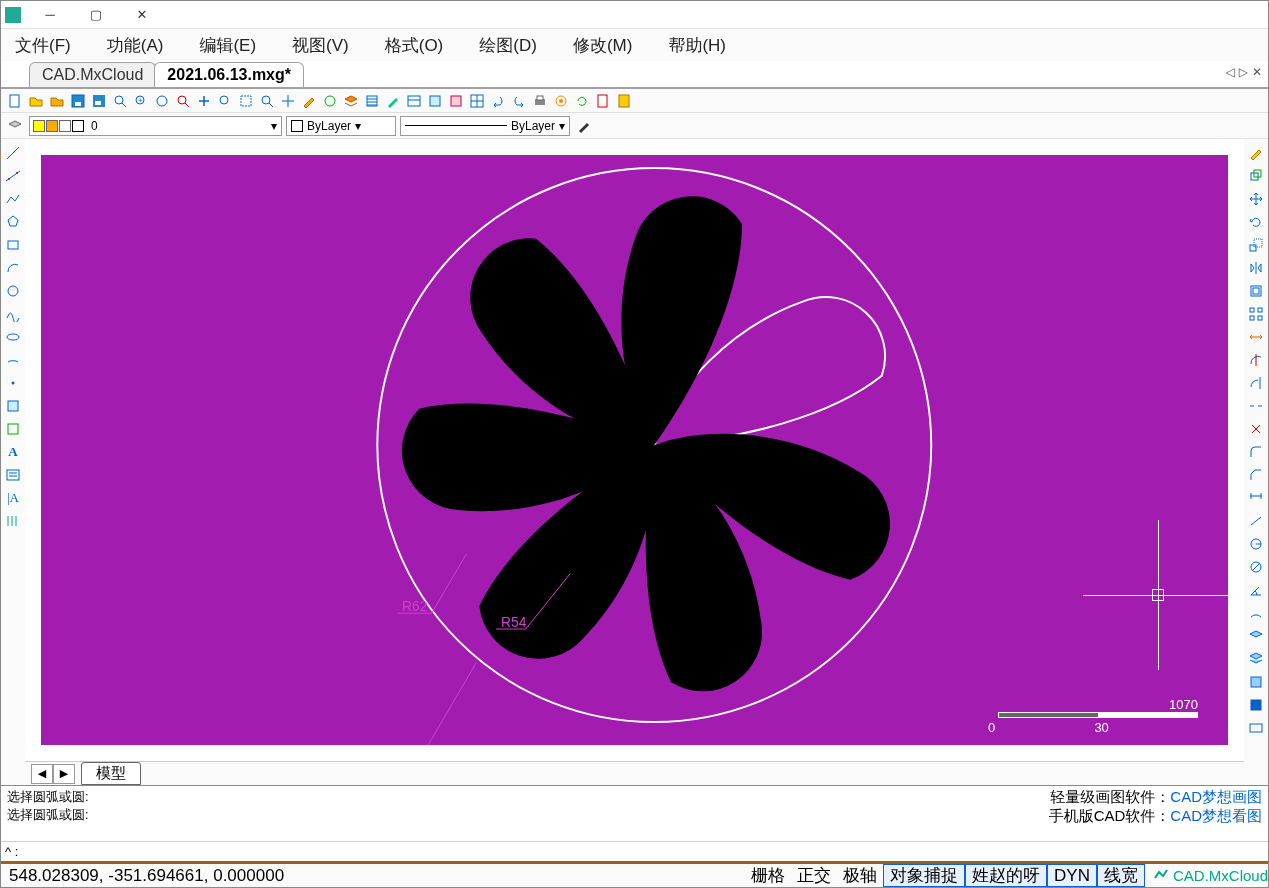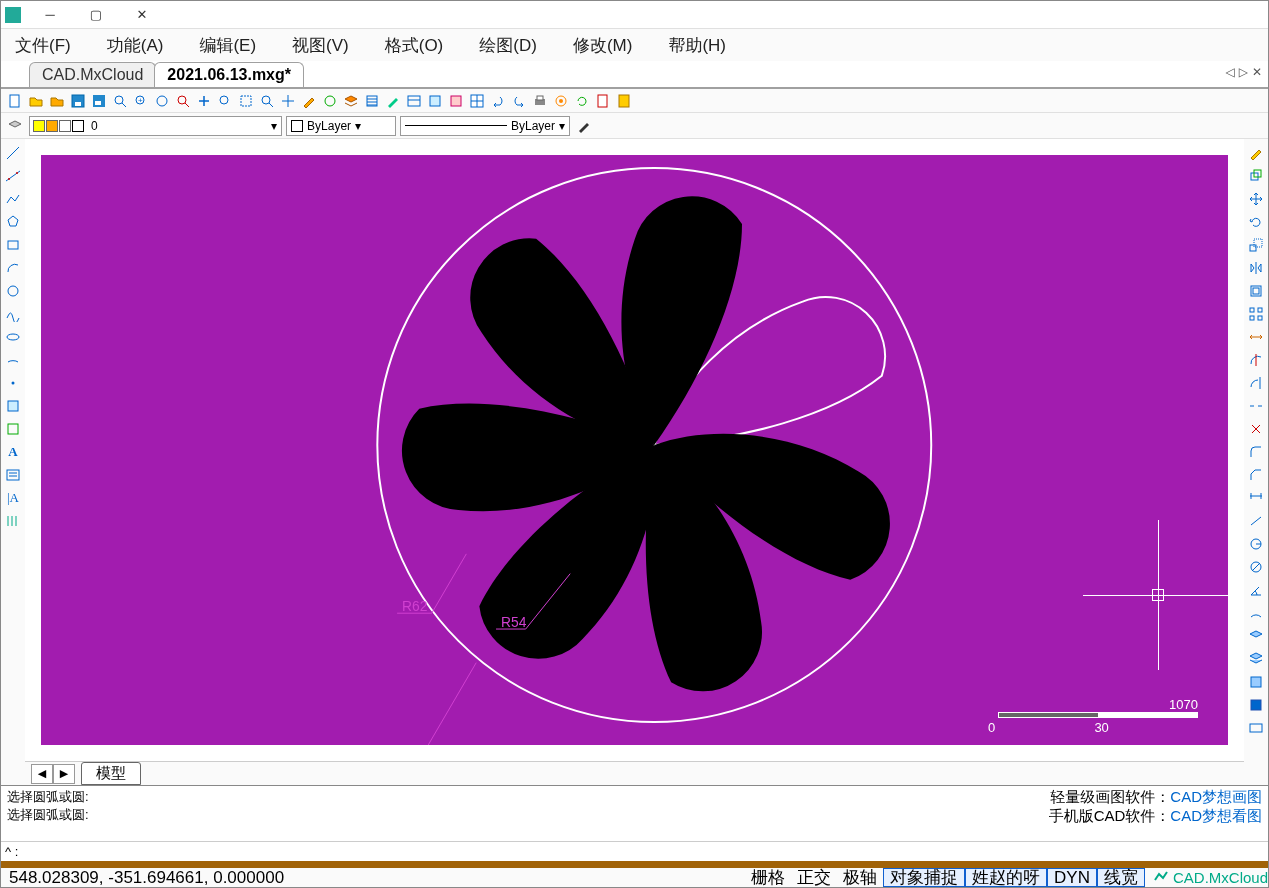--- a/index.html
+++ b/index.html
@@ -40,21 +40,21 @@
 .scale-track{width:200px;height:6px;background:linear-gradient(to right,#666 0 50%,#fff 50% 100%);border:1px solid #fff;display:flex}
 .scale-labels{display:flex;justify-content:space-between;width:220px;margin-left:-10px;margin-top:2px}
 .model-tabs{height:24px;display:flex;align-items:center;border-top:1px solid #ccc;padding-left:6px;background:#fafafa}
 .nav-arrow{width:22px;height:20px;border:1px solid #999;display:flex;align-items:center;justify-content:center;font-size:11px;background:#fff}
 .model-tab{padding:1px 14px;border:1px solid #666;background:#fff;font-size:15px;margin-left:6px;border-radius:3px 3px 0 0}
 .command-area{height:56px;border-top:1px solid #888;display:flex;font-size:13px;background:#fff;position:relative}
 .command-text{flex:1;padding:2px 6px;line-height:1.35;font-family:"SimSun",monospace}
 .promo-links{position:absolute;right:6px;top:2px;text-align:right;font-size:15px}
 .promo-links a{color:#06c;text-decoration:none}
 .cmd-input-row{height:20px;border-top:1px solid #ccc;display:flex;align-items:center;padding:0 4px;font-size:13px}
-.statusbar{height:26px;display:flex;align-items:center;border-top:7px solid #a16207;background:#fafafa;font-size:17px}
+.statusbar{height:26px;display:flex;align-items:center;border-top:3px solid #a16207;background:#fafafa;font-size:17px}
 .coords{padding:0 8px;min-width:380px}
 .status-toggles{display:flex;margin-left:auto;height:100%}
 .st-btn{padding:0 6px;display:flex;align-items:center;border-left:0px solid #ccc}
 .st-btn.active{border:1px solid #1060d0;background:#e6f0ff}
 .status-right{margin-left:4px;padding:0 6px;color:#06c}
 .brand-logo{color:#0a8;margin-left:8px;font-size:15px;display:flex;align-items:center;gap:4px}
 .petal-label{fill:#d040d0;font-size:14px;font-family:sans-serif}
 .leader{stroke:#d040d0;stroke-width:1;fill:none}
 .right-toolbar .side-btn svg{stroke:#2050b0}
 </style>

